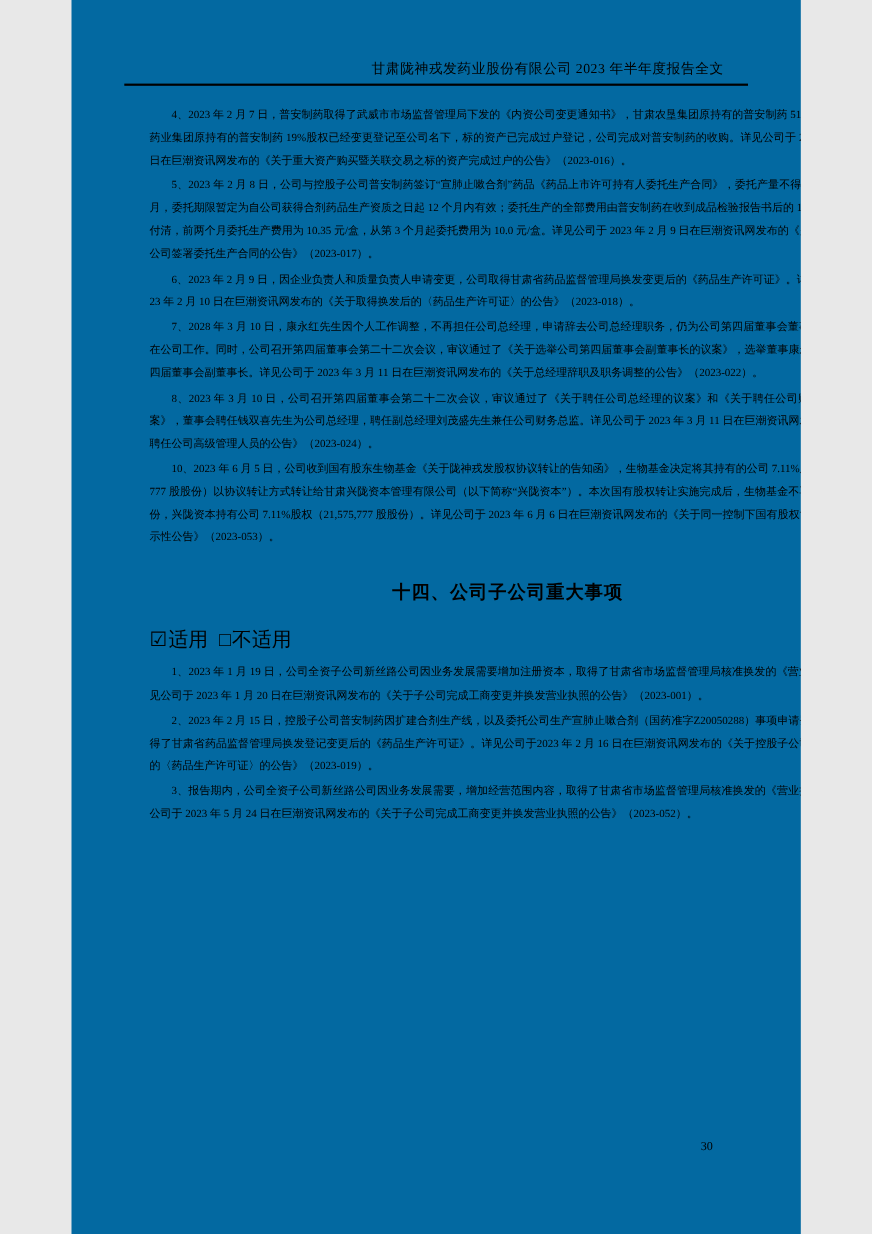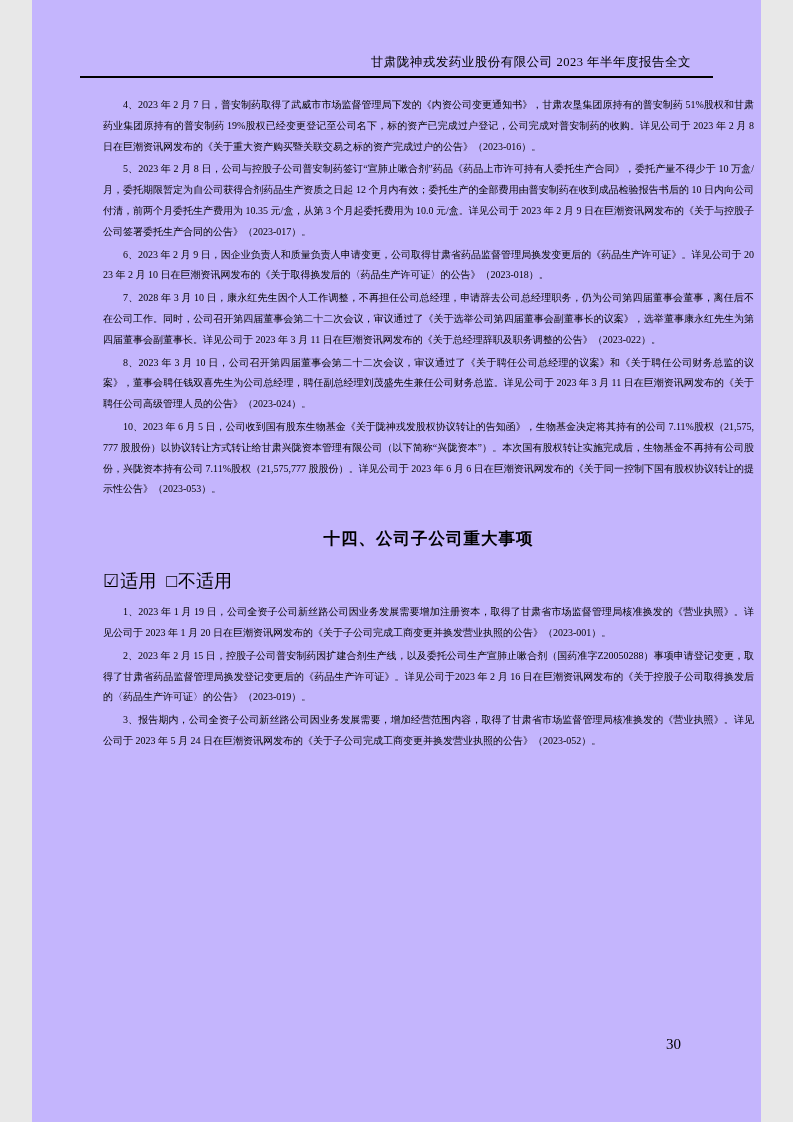--- a/index.html
+++ b/index.html
@@ -1,21 +1,21 @@
 <!DOCTYPE html>
 <html lang="zh"><head>
 <meta charset="utf-8">
 <style>
   html, body { margin: 0; padding: 0; background: #e8e8e8; }
   .page {
     position: relative;
-    width: 729px;
+    width: 663px;
     height: 1122px;
     margin: 0 auto;
-    background: #c4b5fd;
+    background: #0369a1;
     font-family: "Liberation Serif", serif;
     color: #000000;
     overflow: hidden;
     box-sizing: border-box;
   }
   .page-header {
     position: absolute;
     top: 0;
     left: 48px;
     right: 48px;
@@ -56,21 +56,21 @@
     font-size: 18px;
     margin: 0 0 12px 0;
     line-height: 18px;
   }
   .applicability-row .chk-item { margin-right: 10px; }
   .applicability-row .chk-box { margin-right: 1px; }
   .page-number {
     position: absolute;
     top: 1036px;
     right: 80px;
-    font-size: 15px;
+    font-size: 11px;
   }
 </style>
 </head>
 <body>
 
 <div class="page">
 
   <header class="page-header">
     <div class="header-title">甘肃陇神戎发药业股份有限公司 2023 年半年度报告全文</div>
   </header>

